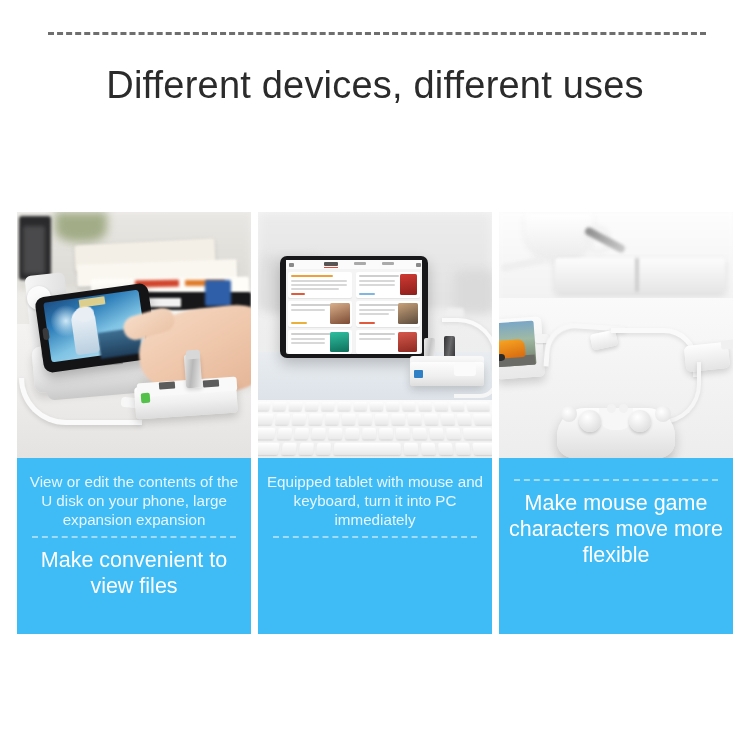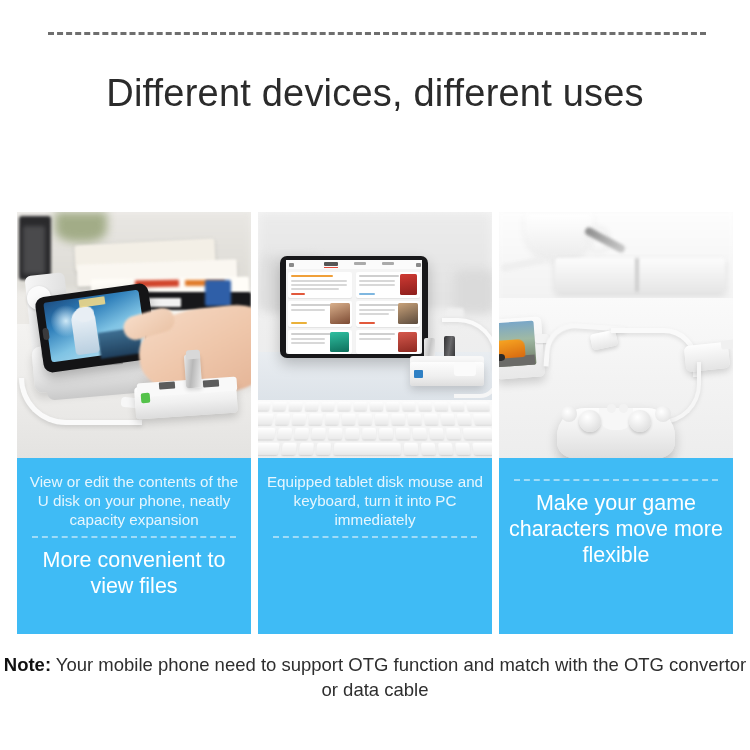--- a/index.html
+++ b/index.html
@@ -20,21 +20,21 @@
   }
 
   
   .header{position:absolute;left:0;top:58px;width:750px;text-align:center;}
   .title{
     font-size:47px;line-height:56px;font-weight:bold;
     letter-spacing:.5px;color:#161616;margin:0;
   }
   .subtitle{
     font-size:38px;line-height:46px;font-weight:normal;
-    color:#2b2b2b;margin:12px 0 0 0;letter-spacing:.2px;
+    color:#2b2b2b;margin:4px 0 0 0;letter-spacing:.2px;
   }
 
   
   .columns{
     position:absolute;left:17px;top:212px;width:716px;height:425px;
     display:flex;gap:7px;
   }
   .col{width:234px;display:flex;flex-direction:column;}
 
   .photo{
@@ -362,23 +362,23 @@
         <div class="p1-cable2"></div>
         <div class="p1-hub"></div>
         <div class="p1-hub-top"></div>
         <div class="p1-port1"></div>
         <div class="p1-port2"></div>
         <div class="p1-green-led"></div>
         <div class="p1-usb"></div>
         <div class="p1-usb-cap"></div>
       </div>
       <div class="caption">
-        <div class="cap-top">View or edit the contents of the U disk on your phone, neatly capacity expansion</div>
+        <div class="cap-top">View or edit the contents of the U disk on your phone, large expansion expansion</div>
         <div class="cap-div"></div>
-        <div class="cap-bottom">More convenient to view files</div>
+        <div class="cap-bottom">Make convenient to view files</div>
       </div>
     </div>
 
     <div class="col">
       <div class="photo">
         <div class="p2-bg"></div>
         <div class="p2-blur1"></div>
         <div class="p2-blur2"></div>
         <div class="p2-blur3"></div>
         <div class="p2-desk"></div>
@@ -498,21 +498,21 @@
             <div class="p2-key" style="width:62px;height:11px;"></div>
               <div class="p2-key" style="width:13px;height:11px;"></div>
             <div class="p2-key" style="width:13px;height:11px;"></div>
               <div class="p2-key" style="width:13px;height:11px;"></div>
             <div class="p2-key" style="width:13px;height:11px;"></div>
               <div class="p2-key" style="width:22px;height:11px;"></div>
           </div>
         </div>
       </div>
       <div class="caption">
-        <div class="cap-top">Equipped tablet disk mouse and keyboard, turn it into PC immediately</div>
+        <div class="cap-top">Equipped tablet with mouse and keyboard, turn it into PC immediately</div>
         <div class="cap-div"></div>
       </div>
     </div>
 
     <div class="col">
       <div class="photo">
         <div class="p3-bg"></div>
         <div class="p3-top"></div>
         <div class="p3-cup"></div>
         <div class="p3-cup-h"></div>
@@ -541,23 +541,20 @@
         <div class="p3-pad-mid"></div>
         <div class="p3-btn-a"></div>
         <div class="p3-btn-b"></div>
         <div class="p3-btn-c"></div>
         <div class="p3-btn-d"></div>
         <div class="p3-stick-l"></div>
         <div class="p3-stick-r"></div>
       </div>
       <div class="caption">
         <div class="cap-div"></div>
-        <div class="cap-bottom">Make your game characters move more flexible</div>
+        <div class="cap-bottom">Make mouse game characters move more flexible</div>
       </div>
     </div>
 
   </div>
 
-  <div class="note">
-    <b>Note:</b><span> Your mobile phone need to support OTG function and match with the OTG convertor or data cable</span>
-  </div>
 
 </div>
 
 </body></html>

